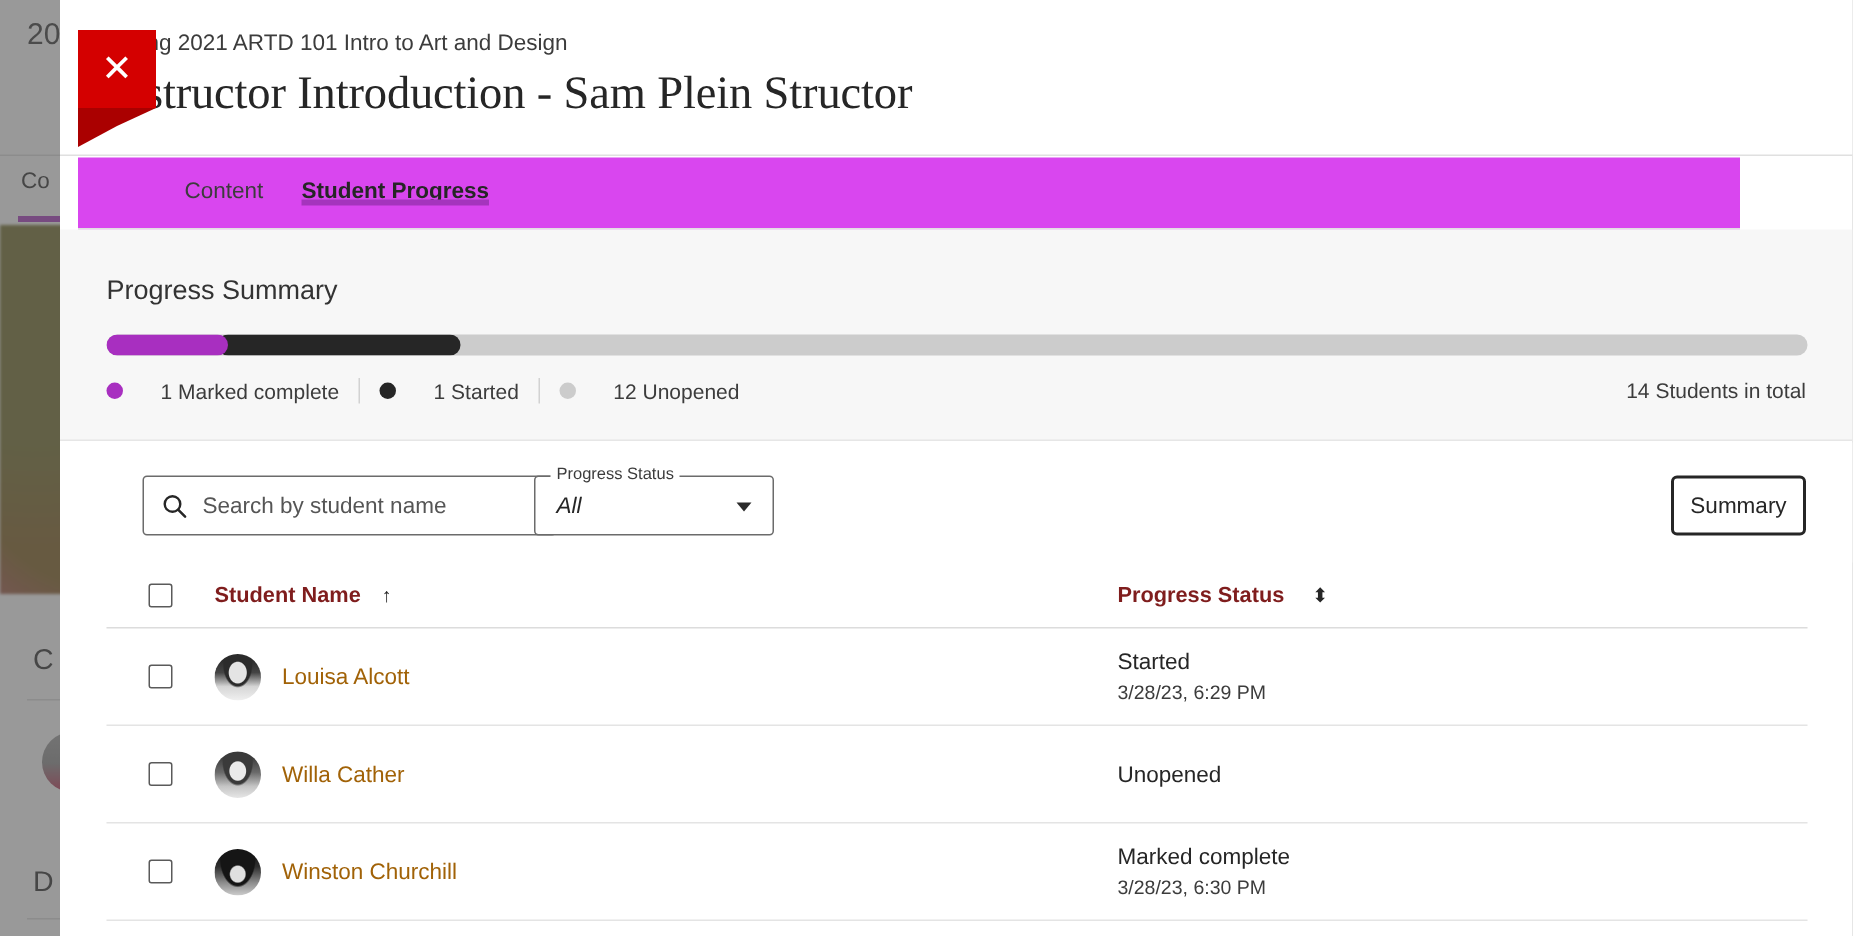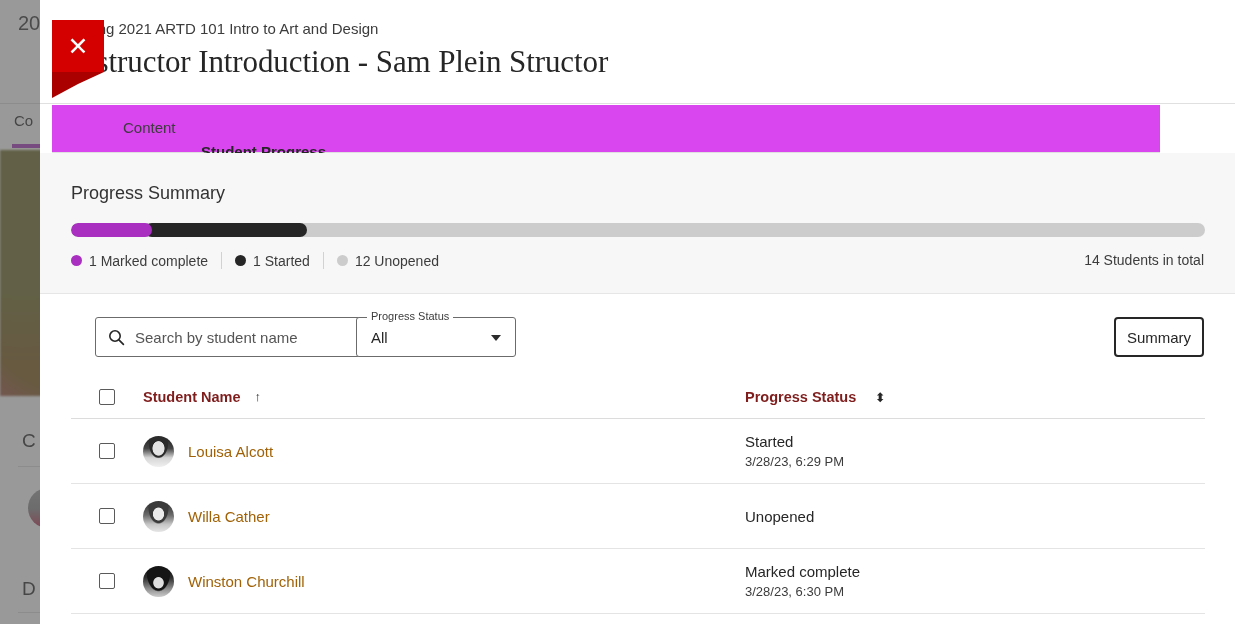--- a/index.html
+++ b/index.html
@@ -117,41 +117,41 @@
   .summary { position: absolute; left: 0; top: 153px; width: 1195px; height: 141px;
              background: #f7f7f7; border-bottom: 1px solid #e6e6e6; }
   .summary-title { position: absolute; left: 31px; top: 30px; font-size: 18px; color: #333; }
   .bar { position: absolute; left: 31px; top: 70px; width: 1134px; height: 14px;
          border-radius: 7px; background: #cccccc; overflow: hidden; display: flex; }
   .seg { height: 14px; border-radius: 7px; margin-right: -7px; position: relative; }
   .seg-complete { background: #a82fc0; z-index: 3; }
   .seg-started  { background: #262626; z-index: 2; }
   .legend { position: absolute; left: 31px; top: 99px; display: flex; align-items: center;
             font-size: 14px; color: #3c3c3c; }
-  .legend-item { display: flex; align-items: center; }
+  .legend-item { display: flex; align-items: center; gap: 18px; }
   .dot { width: 11px; height: 11px; border-radius: 50%; margin-right: 7px; }
   .sep { width: 1px; height: 17px; background: #d2d2d2; margin: 0 13px; }
   .total { position: absolute; right: 31px; top: 99px; font-size: 14px; color: #3c3c3c; }
 
   
   .toolbar { position: absolute; left: 0; top: 295px; width: 1195px; height: 80px; background:#fff; }
   .search-box { position: absolute; left: 31px; top: 22px; width: 276px; height: 40px;
                 border: 1px solid #6b6b6b; border-radius: 3px; display: flex; align-items: center;
                 padding-left: 12px; background: #fff; margin-left: 24px; }
   .search-box svg { flex: none; }
   .search-input { border: none; outline: none; font-size: 15px; color: #262626;
                   margin-left: 10px; width: 218px; font-family: "Liberation Sans", sans-serif;
                   background: transparent; }
   .search-input::placeholder { color: #555; }
 
   .select-wrap { position: absolute; left: 316px; top: 22px; width: 160px; height: 40px;
                  border: 1px solid #6b6b6b; border-radius: 3px; background: #fff; cursor: pointer; }
   .select-legend { position: absolute; left: 10px; top: -8px; background: #fff; padding: 0 4px;
                    font-size: 11px; color: #3c3c3c; }
-  .select-value { position: absolute; left: 14px; top: 11px; font-size: 15px; color: #262626; }
+  .select-value { position: absolute; left: 14px; top: 11px; font-size: 15px; color: #262626; font-style: italic; }
   .select-caret { position: absolute; right: 14px; top: 17px; width: 0; height: 0;
                   border-left: 5px solid transparent; border-right: 5px solid transparent;
                   border-top: 6px solid #2b2b2b; }
 
   .msg-btn { position: absolute; right: 31px; top: 22px; width: 90px; height: 40px;
              border: 2px solid #262626; border-radius: 4px; background: #fff;
              font-size: 15px; color: #262626; cursor: pointer;
              font-family: "Liberation Sans", sans-serif; }
 
   
@@ -210,21 +210,21 @@
     <span class="x">✕</span>
   </div>
 
   <div class="m-header">
     <div class="m-course">Spring 2021 ARTD 101 Intro to Art and Design</div>
     <h1 class="m-title">Instructor Introduction - Sam Plein Structor</h1>
   </div>
 
   <div class="m-tabs">
     <div class="tab" style="left:71px;">Content</div>
-    <div class="tab selected" style="left:149px;margin-top:24px;">
+    <div class="tab selected" style="left:149px;">
       <span>Student Progress</span>
       <span class="tab-underline"></span>
     </div>
   </div>
 
   <div class="summary">
     <div class="summary-title">Progress Summary</div>
 
     <div class="bar">
       <div class="seg seg-complete" id="seg0" style="width: 81px;"></div>

